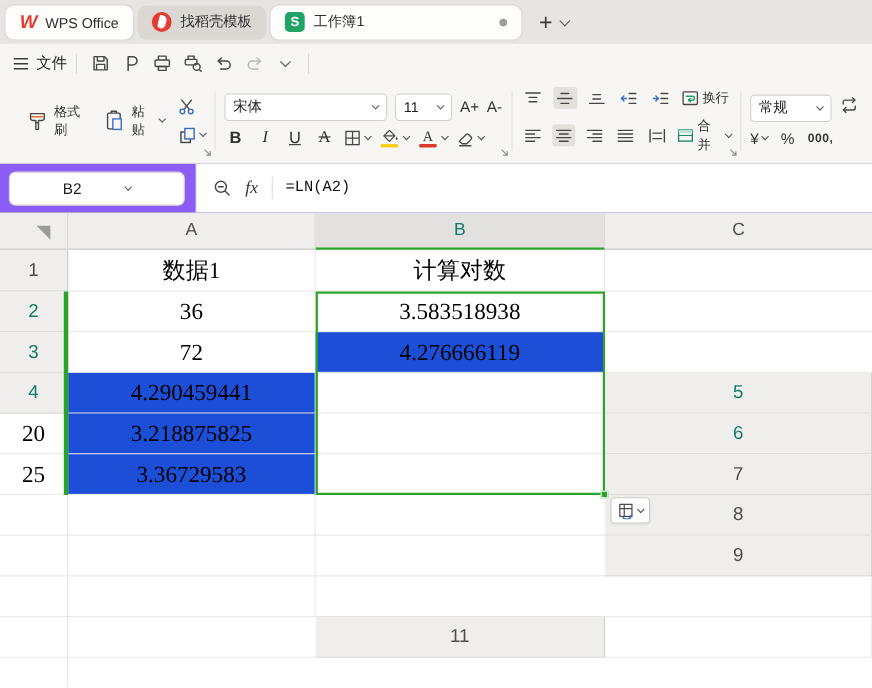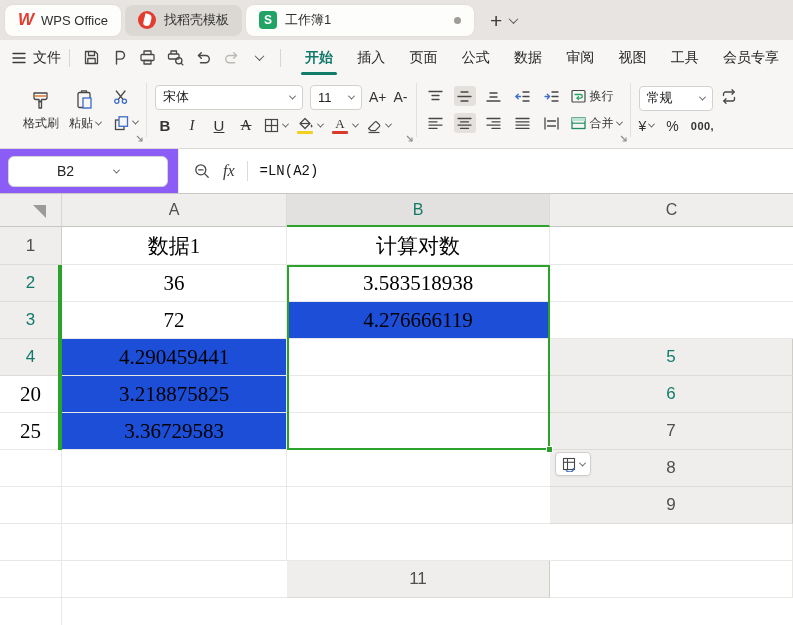--- a/index.html
+++ b/index.html
@@ -38,21 +38,21 @@
   .mtab { font-size:14px; color:#262626; position:relative; padding:7px 2px; white-space:nowrap; }
   .mtab.active { color:#117a68; font-weight:700; }
   .mtab.active::after { content:""; position:absolute; left:-2px; right:-2px; bottom:-1px; height:3px;
                         border-radius:2px; background:#117a68; }
 
   
   .ribbon { height:74px; background:#f8f6f4; border-bottom:1px solid #dcdad5; display:flex;
             align-items:center; padding:2px 4px 6px 10px; flex:0 0 auto; }
   .rgroup { display:flex; align-items:center; position:relative; height:62px; padding:0 8px; }
   .gsep { width:1px; height:54px; background:#e3e1dd; }
-  .bigbtn { display:flex; flex-direction:column; align-items:center; justify-content:center; gap:3px;
+  .bigbtn { display:flex; flex-direction:row; align-items:center; justify-content:center; gap:3px;
             font-size:12px; color:#333; padding:2px 5px; }
   .biglabel { display:flex; align-items:center; gap:3px; }
   .minicol { display:flex; flex-direction:column; gap:8px; margin-left:6px; }
   .mini { display:flex; align-items:center; gap:3px; }
   .two-rows { display:flex; flex-direction:column; gap:7px; }
   .rrow { display:flex; align-items:center; gap:7px; }
   .combo { background:#fff; border:1px solid #d3d1cd; border-radius:4px; height:25px;
            display:flex; align-items:center; justify-content:space-between; padding:0 7px; font-size:13px; color:#222; }
   .combo.font { width:148px; }
   .combo.size { width:52px; }
@@ -193,31 +193,20 @@
             <path d="M14.5 7.5 H7.3 a3.6 3.6 0 0 0 0 7.2 h5.2"></path>
               <path d="M11.7 4.7 L14.5 7.5 l-2.8 2.8"></path>
           </g>
         </svg>
       </span>
       <span class="qbtn">
           <span class="chev"></span>
         </span>
     </div>
     <div class="vline"></div>
-    <div class="mtabs">
-      <span class="mtab active">开始</span>
-      <span class="mtab">插入</span>
-      <span class="mtab">页面</span>
-      <span class="mtab">公式</span>
-      <span class="mtab">数据</span>
-      <span class="mtab">审阅</span>
-      <span class="mtab">视图</span>
-      <span class="mtab">工具</span>
-      <span class="mtab">会员专享</span>
-    </div>
   </div>
 
   <div class="ribbon">
 
     <div class="rgroup">
       <div class="bigbtn">
         <svg width="24" height="24" viewBox="0 0 24 24">
           <g fill="none" stroke="#474747" stroke-width="1.3" stroke-linejoin="round">
             <path d="M5 5 h13 v4.5 a2 2 0 0 1 -2 2 h-3.5 v2 h-2.5 v-2 H7 a2 2 0 0 1 -2 -2 z"></path>
             <path d="M10 13.5 h2.5 V20 H10 z"></path>

